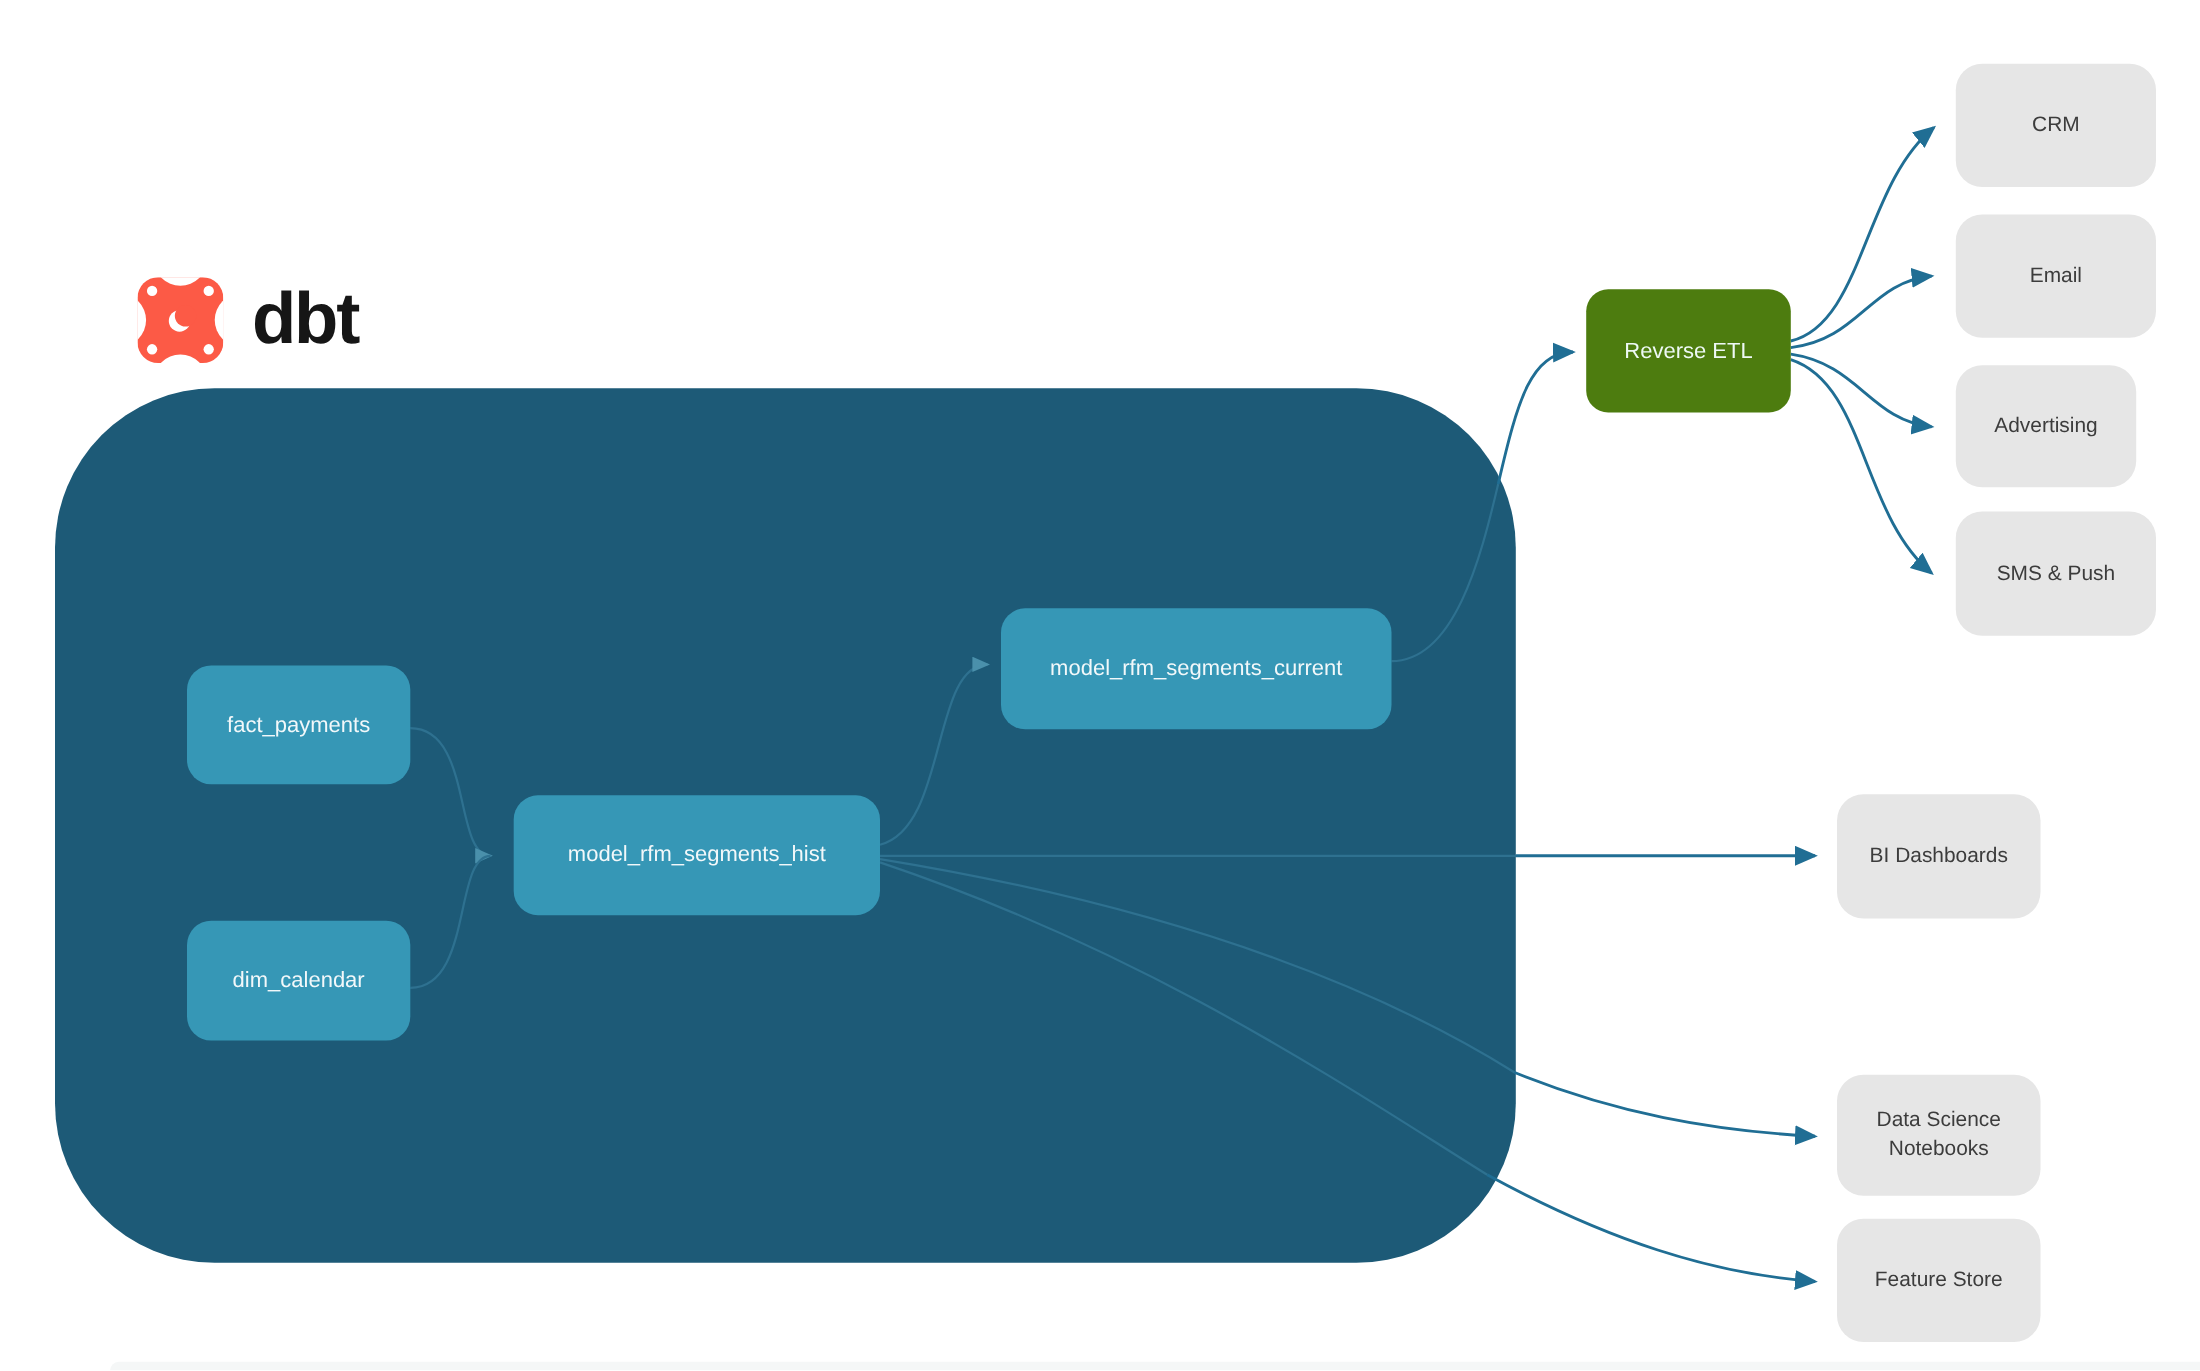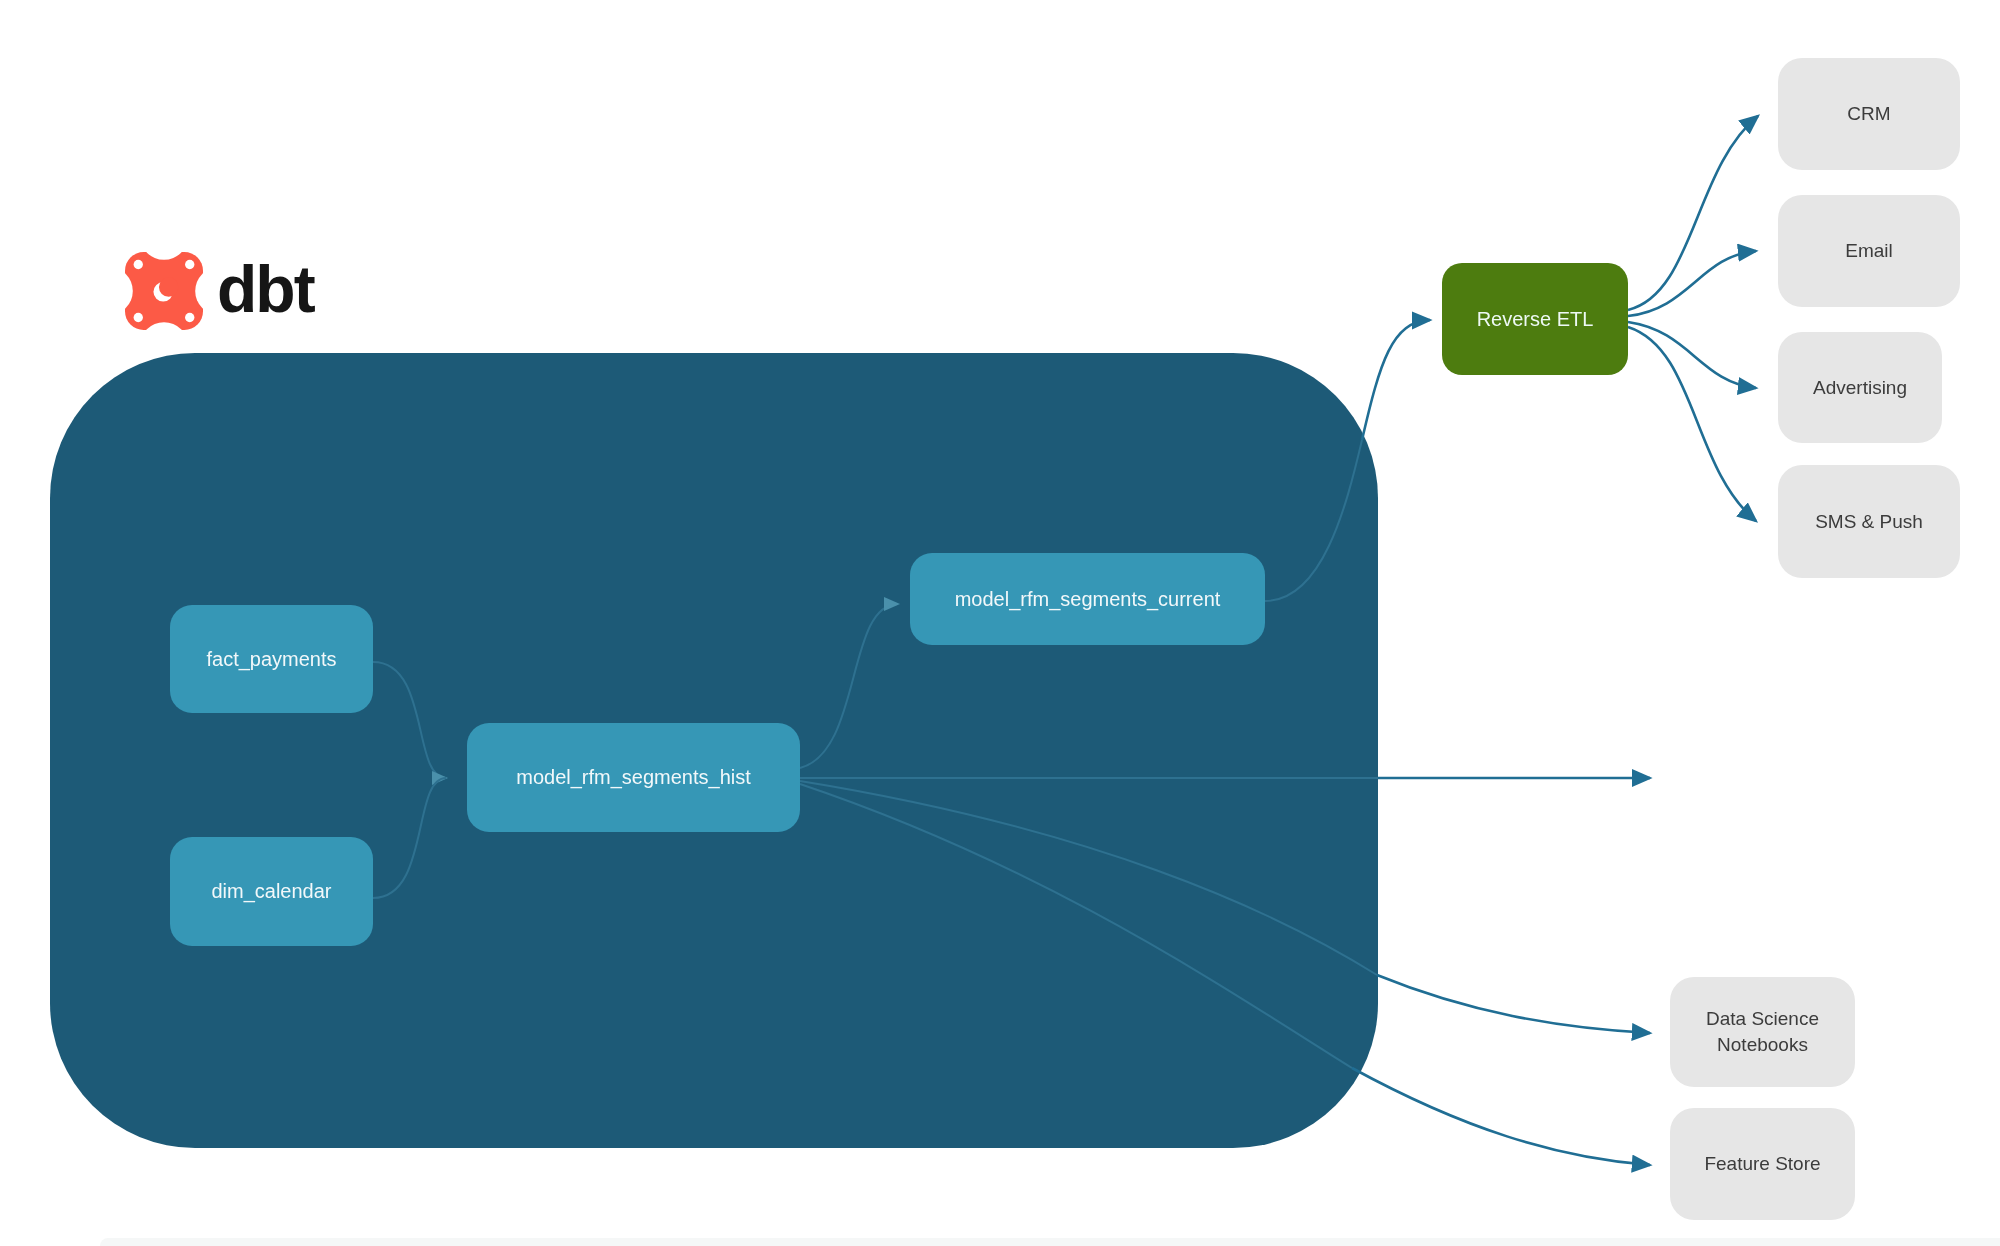--- a/index.html
+++ b/index.html
@@ -1,21 +1,21 @@
 <!DOCTYPE html>
 <html><head>
 <meta charset="utf-8">
 <style>
   html,body{margin:0;padding:0;background:#ffffff;}
   .canvas{
     position:relative;width:2000px;height:1246px;background:#ffffff;overflow:hidden;
     font-family:"Liberation Sans","DejaVu Sans",sans-serif;
   }
   
-  .brand{position:absolute;left:125px;top:252px;display:flex;align-items:center;gap:14px;}
+  .brand{position:absolute;left:125px;top:252px;display:flex;align-items:center;gap:26px;}
   .brand .mark{width:78px;height:78px;display:block;}
   .brand .word{
     font-size:66px;font-weight:800;color:#161616;letter-spacing:-2px;
     line-height:78px;transform:translateY(-2px);
   }
   
   .warehouse{
     position:absolute;left:50px;top:353px;width:1328px;height:795px;
     background:#1d5a77;border-radius:145px;
   }
@@ -104,21 +104,21 @@
   </div>
 
   <div class="node model" style="left:170px;top:837px;width:203px;height:109px;">
     <span>dim_calendar</span>
   </div>
 
   <div class="node model" style="left:467px;top:723px;width:333px;height:109px;">
     <span>model_rfm_segments_hist</span>
   </div>
 
-  <div class="node model" style="left:910px;top:553px;width:355px;height:92px;">
+  <div class="node model" style="left:910px;top:553px;width:355px;height:110px;">
     <span>model_rfm_segments_current</span>
   </div>
 
   <div class="node green" style="left:1442px;top:263px;width:186px;height:112px;">
     <span>Reverse ETL</span>
   </div>
 
   <div class="node gray" style="left:1778px;top:58px;width:182px;height:112px;">
     <span>CRM</span>
   </div>
@@ -128,20 +128,23 @@
   </div>
 
   <div class="node gray" style="left:1778px;top:332px;width:164px;height:111px;">
     <span>Advertising</span>
   </div>
 
   <div class="node gray" style="left:1778px;top:465px;width:182px;height:113px;">
     <span>SMS &amp; Push</span>
   </div>
 
+  <div class="node gray" style="left:1670px;top:722px;width:185px;height:113px;">
+    <span>BI Dashboards</span>
+  </div>
 
   <div class="node gray" style="left:1670px;top:977px;width:185px;height:110px;padding:8px 26px;text-align:center;">
     <span>Data Science Notebooks</span>
   </div>
 
   <div class="node gray" style="left:1670px;top:1108px;width:185px;height:112px;">
     <span>Feature Store</span>
   </div>
 
   <div class="bottom-strip"></div>

